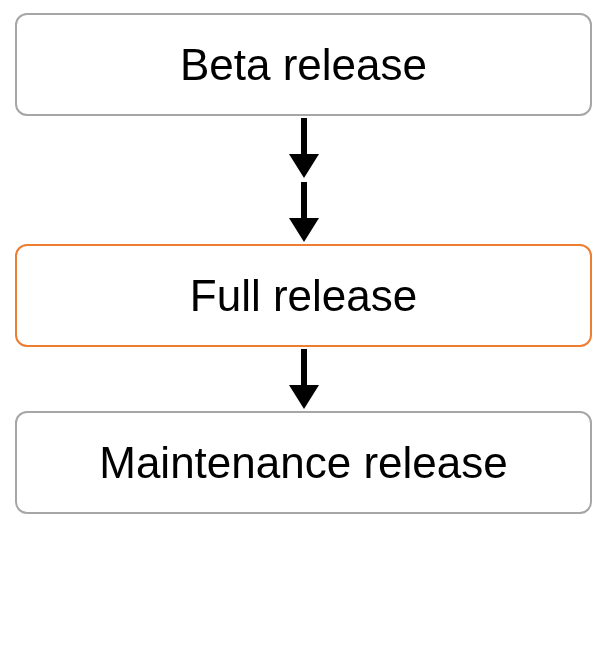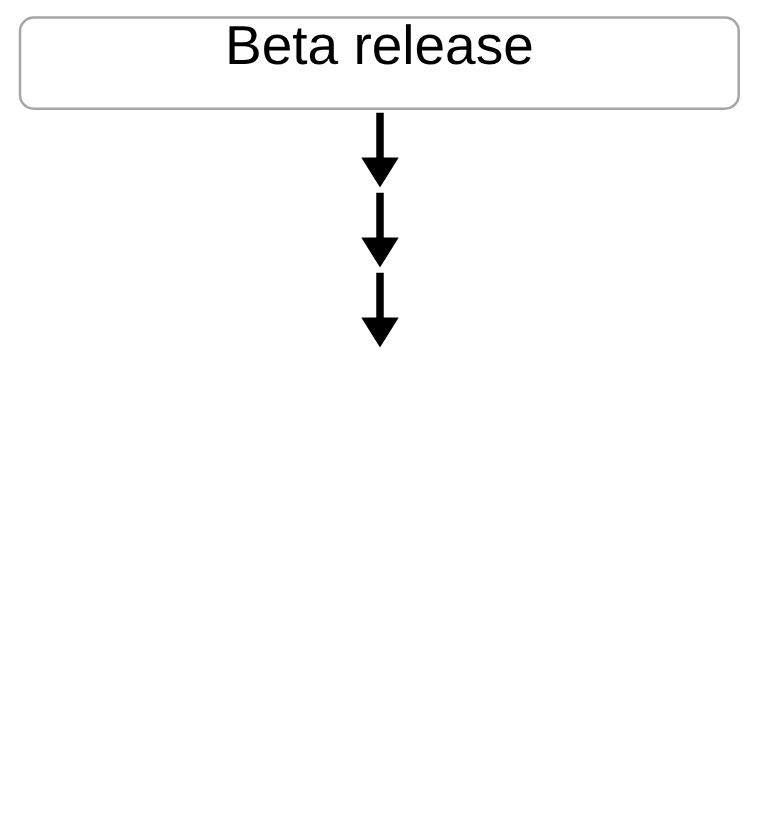--- a/index.html
+++ b/index.html
@@ -18,25 +18,26 @@
     width:607px;
     height:652px;
     background:var(--background);
     padding:13px 15px;
     display:flex;
     flex-direction:column;
     align-items:center;
   }
   .node{
     width:577px;
-    height:75px;
+    height:103px;
     border:2.5px solid var(--default-border);
     border-radius:12px;
     background:var(--background);
     display:flex;
+    align-items:center;
     justify-content:center;
     flex:0 0 auto;
   }
   .node.highlighted{
     border-color:var(--highlight-border);
   }
   .node-label{
     font-size:44px;
     color:var(--text);
     line-height:1;
@@ -68,22 +69,28 @@
   </div>
 
 
   <div class="arrow">
     <svg width="30" height="60" viewBox="0 0 30 60" aria-hidden="true">
       <rect x="12" y="0" width="6" height="38" fill="var(--arrow)"></rect>
       <polygon points="0,36 30,36 15,60" fill="var(--arrow)"></polygon>
     </svg>
   </div>
 
+  <div class="node highlighted">
+    <span class="node-label">Full release</span>
+  </div>
 
   <div class="arrow">
     <svg width="30" height="60" viewBox="0 0 30 60" aria-hidden="true">
       <rect x="12" y="0" width="6" height="38" fill="var(--arrow)"></rect>
       <polygon points="0,36 30,36 15,60" fill="var(--arrow)"></polygon>
     </svg>
   </div>
 
+  <div class="node">
+    <span class="node-label">Maintenance release</span>
+  </div>
 
 </div>
 
 </body></html>

